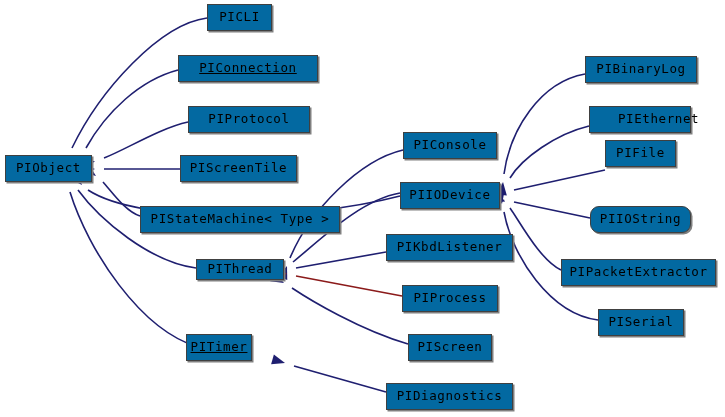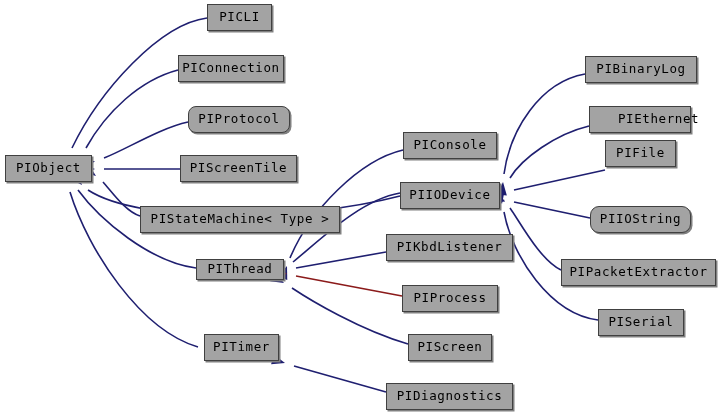--- a/index.html
+++ b/index.html
@@ -20,21 +20,21 @@
     position: absolute;
     left: 0;
     top: 0;
     width: 725px;
     height: 417px;
     pointer-events: none;
   }
   .node {
     position: absolute;
     box-sizing: border-box;
-    background: #a3a3a3;
+    background: #0369a1;
     border: 1px solid #404040;
     box-shadow: 1.5px 1.5px 0 0 #808080;
     display: flex;
     align-items: center;
     justify-content: center;
     white-space: nowrap;
     color: #000000;
     font-size: 12.5px;
     letter-spacing: 0.6px;
     line-height: 1;
@@ -86,26 +86,26 @@
       <polygon points="0,0 13,-5 13,5" fill="#1f1f70" transform="translate(505,200) rotate(168)"></polygon>
       <path d="M 561,270 C 540,260 520,222 510,208" fill="none" stroke="#1f1f70" stroke-width="1.6"></path>
       <polygon points="0,0 13,-5 13,5" fill="#1f1f70" transform="translate(505,202) rotate(215)"></polygon>
       <path d="M 598,320 C 550,314 512,256 504,212" fill="none" stroke="#1f1f70" stroke-width="1.6"></path>
       <polygon points="0,0 13,-5 13,5" fill="#1f1f70" transform="translate(502,204) rotate(260)"></polygon>
     </svg>
 
   <div id="node-layer">
       <div class="node" style="left: 5px; top: 155px; width: 87px; height: 27px;">PIObject</div>
       <div class="node" style="left: 207px; top: 4px; width: 65px; height: 27px;">PICLI</div>
-      <div class="node" style="left: 178px; top: 55px; width: 106px; height: 27px;">PIConnection</div>
-      <div class="node" style="left: 188px; top: 106px; width: 102px; height: 27px; border-radius: 8px;">PIProtocol</div>
+      <div class="node" style="left: 178px; top: 55px; width: 140px; height: 27px; text-decoration: underline;">PIConnection</div>
+      <div class="node" style="left: 188px; top: 106px; width: 122px; height: 27px;">PIProtocol</div>
       <div class="node" style="left: 180px; top: 155px; width: 117px; height: 27px;">PIScreenTile</div>
       <div class="node" style="left: 140px; top: 206px; width: 200px; height: 27px;">PIStateMachine&lt; Type &gt;</div>
       <div class="node" style="left: 196px; top: 259px; width: 88px; height: 21px;">PIThread</div>
-      <div class="node" style="left: 204px; top: 334px; width: 75px; height: 27px;">PITimer</div>
+      <div class="node" style="left: 186px; top: 334px; width: 66px; height: 27px; text-decoration: underline;">PITimer</div>
       <div class="node" style="left: 403px; top: 132px; width: 94px; height: 27px;">PIConsole</div>
       <div class="node" style="left: 400px; top: 182px; width: 100px; height: 27px;">PIIODevice</div>
       <div class="node" style="left: 386px; top: 234px; width: 127px; height: 27px;">PIKbdListener</div>
       <div class="node" style="left: 402px; top: 285px; width: 96px; height: 27px;">PIProcess</div>
       <div class="node" style="left: 408px; top: 334px; width: 84px; height: 27px;">PIScreen</div>
       <div class="node" style="left: 386px; top: 383px; width: 127px; height: 27px;">PIDiagnostics</div>
       <div class="node" style="left: 585px; top: 56px; width: 112px; height: 27px;">PIBinaryLog</div>
       <div class="node" style="left: 589px; top: 106px; width: 102px; height: 27px; padding-left: 37px;">PIEthernet</div>
       <div class="node" style="left: 605px; top: 140px; width: 71px; height: 27px;">PIFile</div>
       <div class="node" style="left: 590px; top: 206px; width: 101px; height: 27px; border-radius: 9px;">PIIOString</div>

